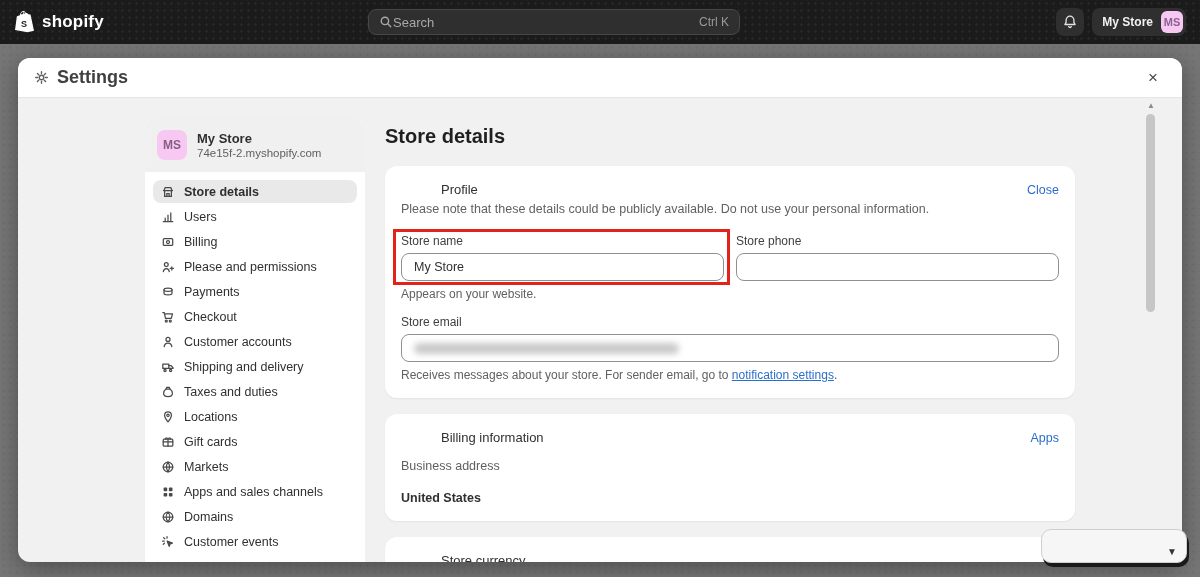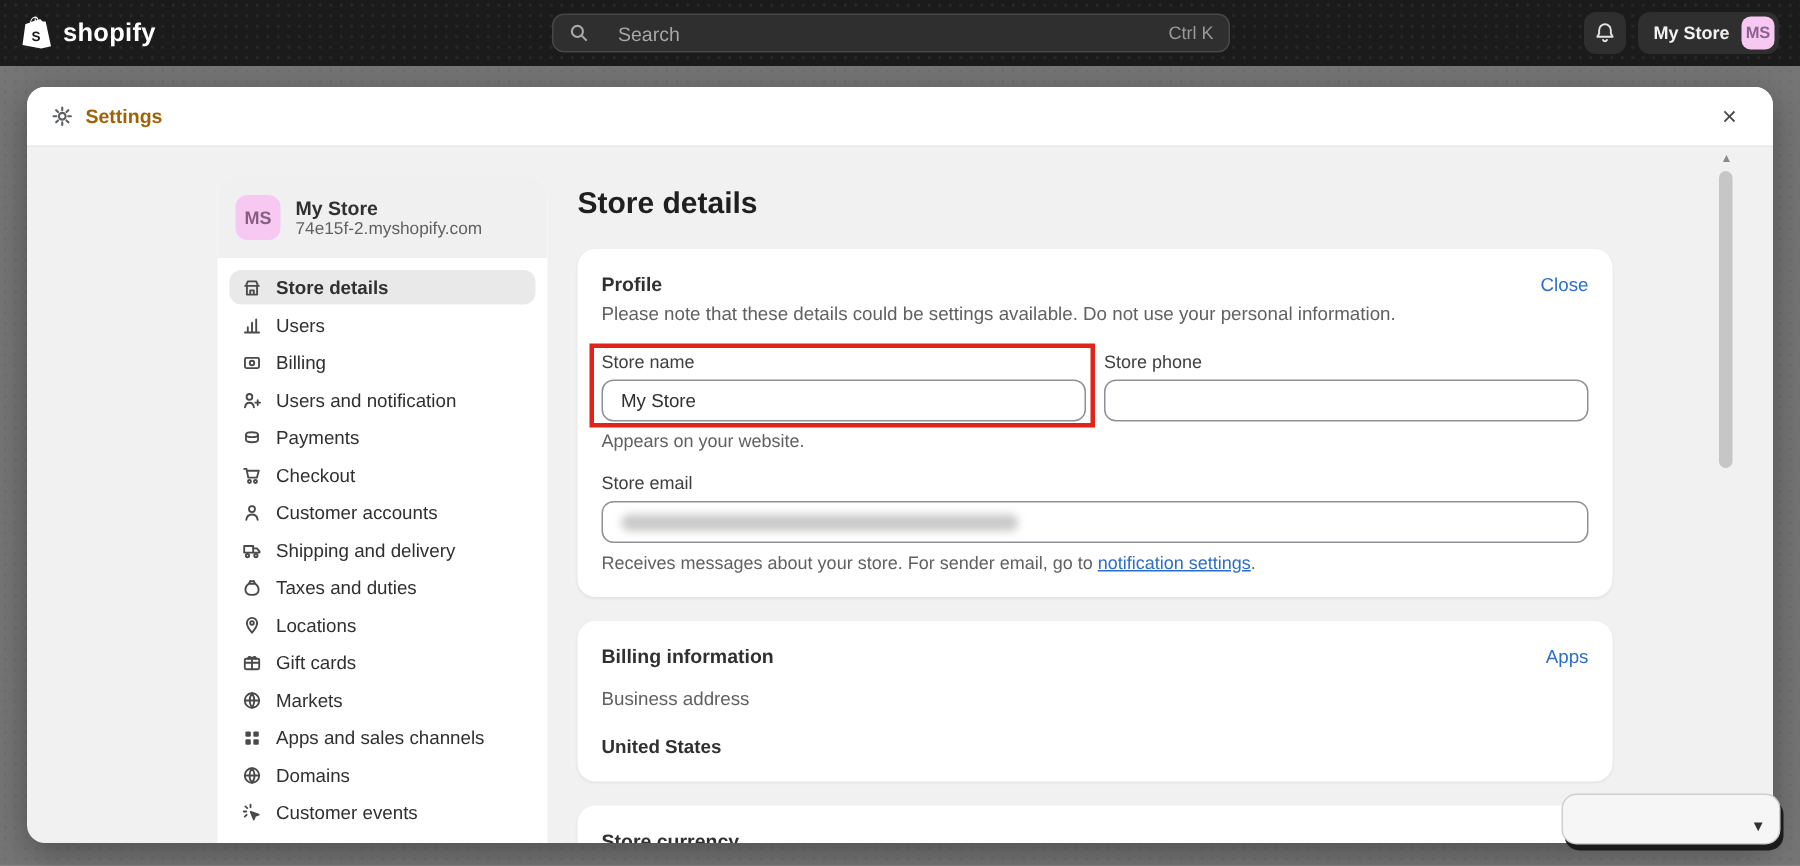--- a/index.html
+++ b/index.html
@@ -7,23 +7,23 @@
     font-family:"Liberation Sans", sans-serif; background:#767676; }
 
   
   .topbar { position:absolute; left:0; top:0; width:1200px; height:44px;
     background-color:#1b1b1b;
     background-image:radial-gradient(rgba(255,255,255,0.055) 1px, transparent 1.2px);
     background-size:7px 7px;
     display:flex; align-items:center; z-index:30; }
   .brand { display:flex; align-items:center; gap:6px; margin-left:14px; }
   .brand-word { color:#fff; font-size:17px; font-weight:700; letter-spacing:.2px; }
-  .search-box { position:absolute; left:368px; top:9px; width:452px; height:26px;
+  .search-box { position:absolute; left:368px; top:9px; width:372px; height:26px;
     background:#2f2f2f; border:1px solid #474747; border-radius:8px;
-    display:flex; align-items:center; padding:0 10px; gap:19px; color:#a8a8a8; }
+    display:flex; align-items:center; padding:0 10px; gap:0; color:#a8a8a8; }
   .search-box .ph { font-size:13px; color:#a8a8a8; flex:1; }
   .search-box .kbd { font-size:12px; color:#9a9a9a; }
   .top-right { position:absolute; right:14px; top:8px; display:flex; gap:8px; align-items:center; }
   .icon-btn { width:28px; height:28px; border-radius:8px; background:#2f2f2f;
     display:flex; align-items:center; justify-content:center; color:#e3e3e3; }
   .store-btn { height:28px; background:#2f2f2f; border-radius:8px;
     display:flex; align-items:center; gap:8px; padding:0 3px 0 10px; }
   .store-btn .lbl { color:#f1f1f1; font-size:12px; font-weight:600; }
   .ms-badge { width:22px; height:22px; border-radius:6px; background:var(--pink,#f7c9f2);
     color:#8d6190; font-size:11px; font-weight:700;
@@ -34,21 +34,21 @@
     background-color:#767676;
     background-image:radial-gradient(rgba(0,0,0,0.05) 1px, transparent 1.2px);
     background-size:7px 7px; }
 
   
   .modal { position:absolute; left:18px; top:58px; width:1164px; height:504px;
     background:#f1f1f1; border-radius:12px; overflow:hidden; z-index:10;
     box-shadow:0 6px 24px rgba(0,0,0,.35); }
   .modal-header { height:40px; background:#fff; border-bottom:1px solid #e6e6e6;
     display:flex; align-items:center; padding:0 16px; gap:8px; color:#5c5f62; }
-  .modal-title { font-size:13px; font-weight:700; color:#a16207; }
+  .modal-title { font-size:18px; font-weight:700; color:#404040; }
   .modal-close { margin-left:auto; font-size:17px; color:#4a4a4a; line-height:1;
     padding:2px 8px; cursor:default; }
   .modal-body { position:absolute; left:0; top:40px; right:0; bottom:0; }
 
   
   .sidebar { position:absolute; left:127px; top:20px; width:220px;
     background:#fff; border-radius:12px 12px 0 0; overflow:hidden; bottom:0; }
   .store-head { background:#f0f0f0; padding:12px; display:flex; gap:10px; align-items:center; }
   .store-avatar { width:30px; height:30px; border-radius:8px; background:var(--pink,#f7c9f2);
     color:#865f83; font-size:12px; font-weight:600;
@@ -62,21 +62,21 @@
   .nav-item .nav-lbl { font-size:12.5px; font-weight:500; white-space:nowrap; }
   .nav-item.selected { background:#e9e9e9; }
   .nav-item.selected .nav-lbl { font-weight:600; }
 
   
   .main { position:absolute; left:367px; top:0; width:690px; }
   .page-title { font-size:20px; font-weight:700; color:#1f1f1f; margin:27px 0 18px; }
   .card { background:#fff; border-radius:12px; padding:16px;
     box-shadow:0 1px 2px rgba(0,0,0,.06); margin-bottom:16px; }
   .card-head { display:flex; justify-content:space-between; align-items:center; }
-  .card-title { font-size:13px; font-weight:700; color:#303030; }
+  .card-title { font-size:13px; font-weight:400; color:#303030;margin-left:40px; }
   .link { font-size:12.5px; color:var(--link,#2c6ecb); cursor:default; }
   .card-desc { font-size:12.5px; color:#616161; margin-top:5px; }
   .fields { display:grid; grid-template-columns:1fr 1fr; column-gap:12px; margin-top:18px; }
   .field-label { font-size:12px; color:#404040; margin-bottom:5px; display:block; }
   .text-input { width:100%; height:28px; border:1px solid #8d9196; border-radius:8px;
     background:#fff; padding:0 12px; font-size:12.5px; color:#303030;
     font-family:"Liberation Sans", sans-serif; outline:none; position:relative; }
   .caption { font-size:12px; color:#616161; margin-top:6px; }
   .caption a, .inline-link { color:var(--link,#2c6ecb); text-decoration:underline; }
   .hl-wrap { position:relative; }
@@ -192,21 +192,21 @@
             </span>
     <span class="nav-lbl">Billing</span>
   </div>
           <div class="nav-item">
     <span class="nav-ico">
               <svg width="14" height="14" viewBox="0 0 14 14" fill="none" stroke="currentColor" stroke-width="1.25" stroke-linecap="round" stroke-linejoin="round">
                 <circle cx="5.3" cy="4.6" r="1.9"></circle>
                 <path d="M2.3 11.6c.3-2 1.5-3.1 3-3.1s2.7 1.1 3 3.1M10.8 6.8v3.2M9.2 8.4h3.2"></path>
               </svg>
             </span>
-    <span class="nav-lbl">Users and notification</span>
+    <span class="nav-lbl">Please and permissions</span>
   </div>
           <div class="nav-item">
     <span class="nav-ico">
               <svg width="14" height="14" viewBox="0 0 14 14" fill="none" stroke="currentColor" stroke-width="1.25" stroke-linecap="round" stroke-linejoin="round">
                 <ellipse cx="7" cy="4.8" rx="4" ry="1.6"></ellipse>
                 <path d="M3 4.8v3.4c0 .9 1.8 1.6 4 1.6s4-.7 4-1.6V4.8"></path>
               </svg>
             </span>
     <span class="nav-lbl">Payments</span>
   </div>
@@ -308,21 +308,21 @@
     </div>
 
     <div class="main">
       <div class="page-title">Store details</div>
 
       <div class="card">
         <div class="card-head">
           <span class="card-title">Profile</span>
           <span class="link">Close</span>
         </div>
-        <div class="card-desc">Please note that these details could be settings available. Do not use your personal information.</div>
+        <div class="card-desc">Please note that these details could be publicly available. Do not use your personal information.</div>
 
         <div class="fields">
           <div>
             <div class="hl-wrap">
               <div class="hl-box"></div>
               <label class="field-label">Store name</label>
               <input class="text-input" type="text" value="My Store" style="">
             </div>
             <div class="caption">Appears on your website.</div>
           </div>

